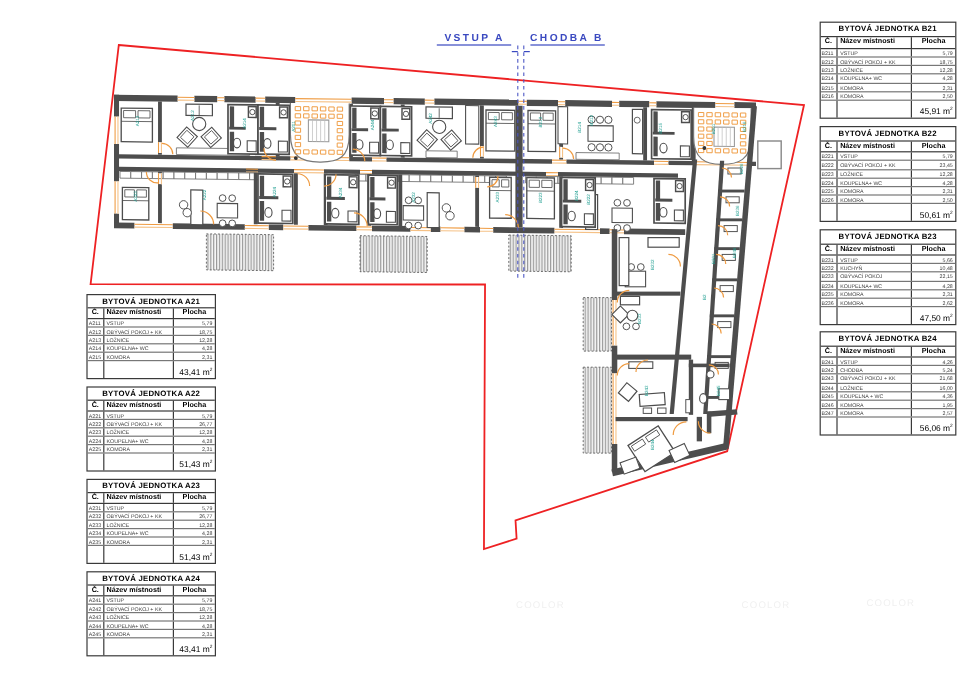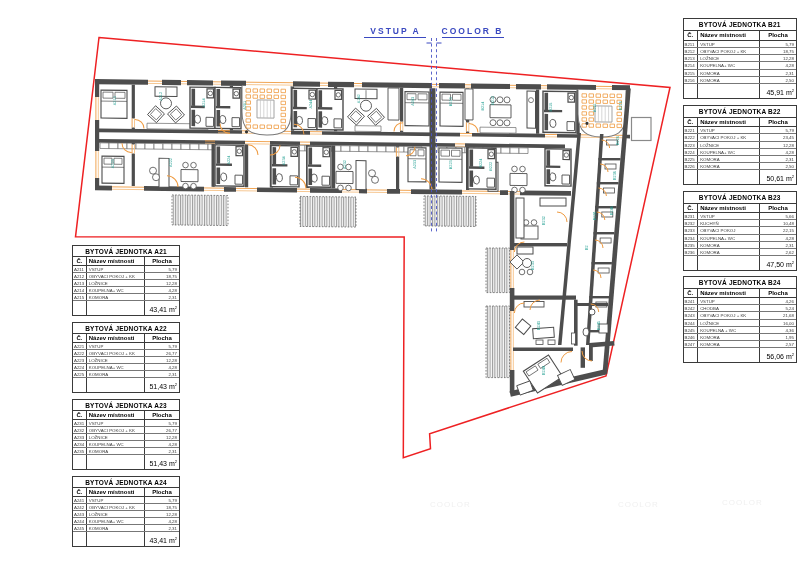--- a/index.html
+++ b/index.html
@@ -729,21 +729,21 @@
 
 <line x1="431.5" y1="38" x2="431.5" y2="232" stroke="#4a55c5" stroke-width="0.9" stroke-dasharray="3,2.6"></line>
 <line x1="436.5" y1="38" x2="436.5" y2="232" stroke="#4a55c5" stroke-width="0.9" stroke-dasharray="3,2.6"></line>
 <line x1="426.5" y1="43" x2="431.5" y2="43" stroke="#3a49c0" stroke-width="1"></line>
 <line x1="436.5" y1="43" x2="441.5" y2="43" stroke="#3a49c0" stroke-width="1"></line>
 </svg>
 
 <div class="vst" style="left:364px;top:26px;width:63px;">VSTUP A</div>
 <div class="vln" style="left:364.4px;top:36.7px;width:62px;"></div>
 
-<div class="vst" style="left:441px;top:26px;width:63px;">COOLOR B</div>
+<div class="vst" style="left:441px;top:26px;width:63px;">CHODBA B</div>
 <div class="vln" style="left:441.5px;top:36.7px;width:62px;"></div>
 
 <div class="tbl" style="left:72px;top:245px;width:108px;">
 <div class="tt" style="height:11px;line-height:11px;">BYTOVÁ JEDNOTKA A21</div>
 <div class="th" style="height:9px;line-height:9px;">
         <span class="c1">Č.</span>
         <span class="c2">Název místnosti</span>
         <span class="c3">Plocha</span>
       </div>
 <div class="tr" style="height:7px;line-height:7px;">

